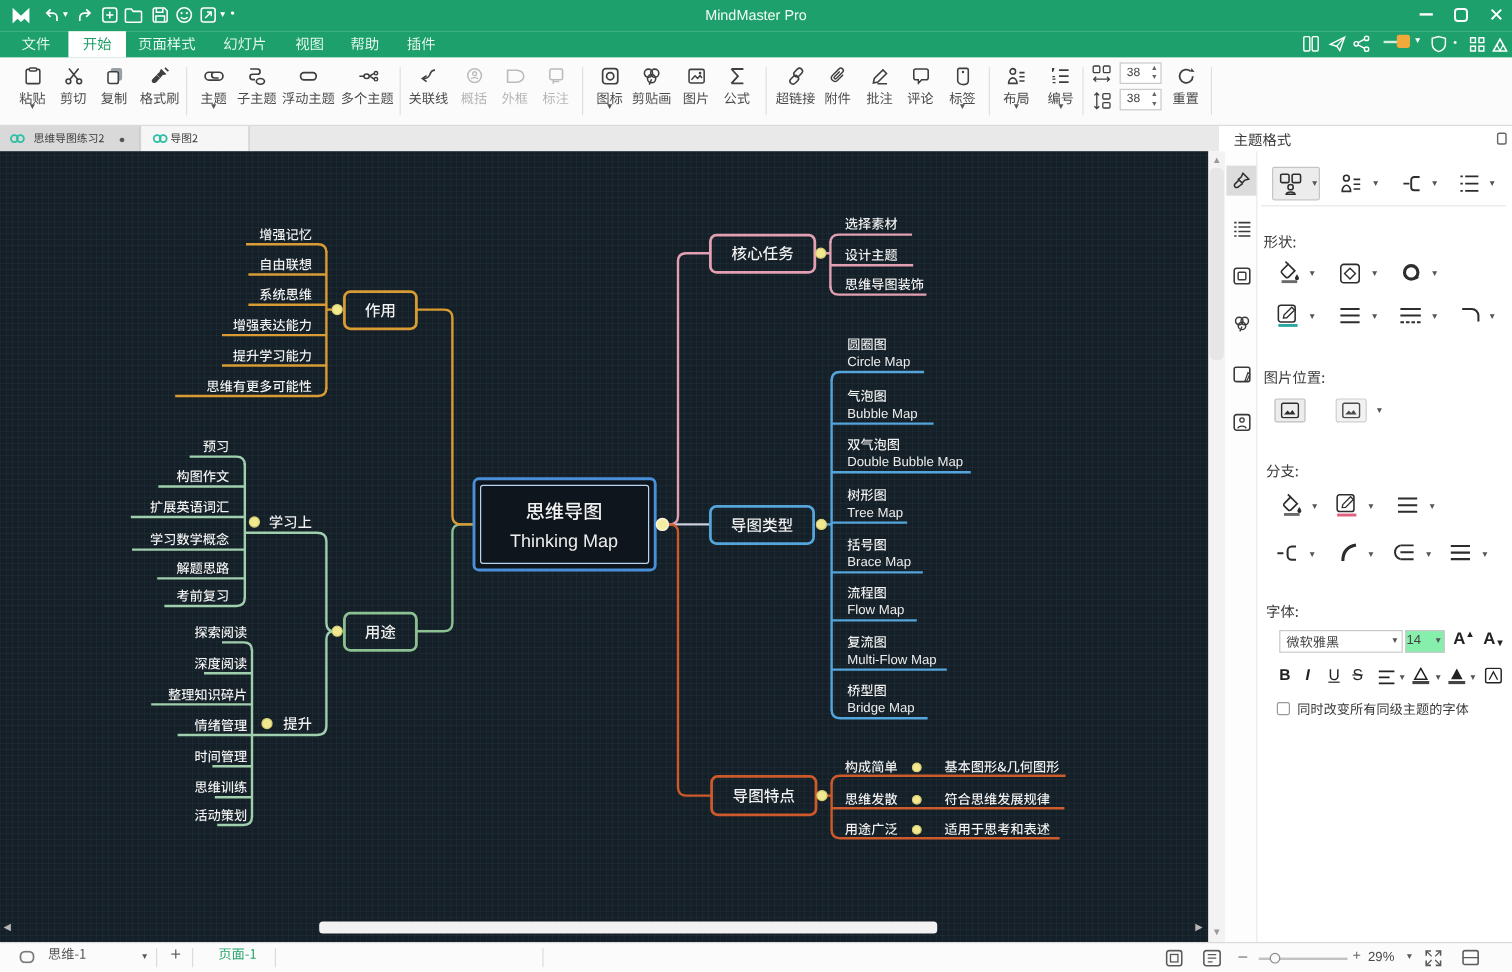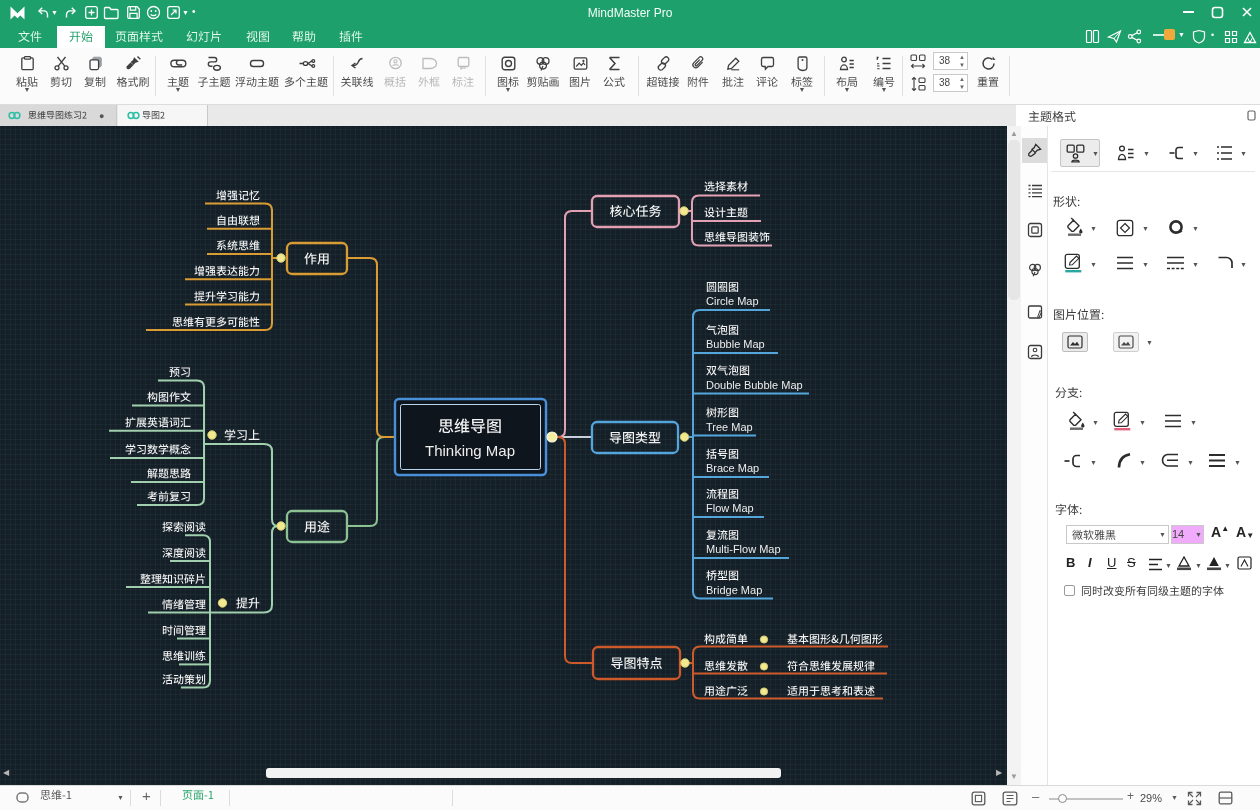--- a/index.html
+++ b/index.html
@@ -602,21 +602,21 @@
         <path d="M6 1.5A6.3 6.3 0 0 0 1.5 7.3 6.3 6.3 0 0 0 6 13" fill="none" stroke="#2d2d2d" stroke-width="1.6"></path>
       </svg>
     <div class="pdrop" style="left:139px;top:333px">▼</div>
     <svg class="abs" style="left:160px;top:327px" width="18" height="15" viewBox="0 0 18 15">
         <path d="M1 2h16M1 7.5h16M1 13h16" stroke="#2d2d2d" stroke-width="1.8"></path>
       </svg>
     <div class="pdrop" style="left:186px;top:333px">▼</div>
 
     <div class="abs" style="left:18px;top:399px;width:103px;height:19px;border:1px solid #c9c9c9;background:#fff"></div>
     <div class="pdrop" style="left:111px;top:405px">▼</div>
-    <div class="abs" style="left:123px;top:399px;width:33px;height:19px;border:1px solid #c9c9c9;background:#f0abfc;font-size:11px;color:#444;line-height:17px;padding-left:-21px">14</div>
+    <div class="abs" style="left:123px;top:399px;width:33px;height:19px;border:1px solid #c9c9c9;background:#86efac;font-size:11px;color:#444;line-height:17px;padding-left:-21px">14</div>
     <div class="pdrop" style="left:147px;top:405px">▼</div>
     <div class="abs" style="left:163px;top:398px;width:22px;font-size:14px;font-weight:bold;color:#222">A<span style="font-size:8px;vertical-align:6px">▲</span></div>
     <div class="abs" style="left:188px;top:398px;width:22px;font-size:14px;font-weight:bold;color:#222">A<span style="font-size:8px;vertical-align:-1px">▼</span></div>
 
     <div class="abs" style="left:18px;top:429px;font-size:13px;font-weight:bold;color:#222">B</div>
     <div class="abs" style="left:40px;top:429px;font-size:13px;font-style:italic;font-weight:bold;color:#222">I</div>
     <div class="abs" style="left:59px;top:429px;font-size:13px;text-decoration:underline;color:#222">U</div>
     <div class="abs" style="left:79px;top:429px;font-size:13px;text-decoration:line-through;color:#222">S</div>
     <svg class="abs" style="left:100px;top:432px" width="15" height="13" viewBox="0 0 15 13">
         <path d="M1 1.5h13M1 6.5h9M1 11.5h13" stroke="#222" stroke-width="1.5"></path>

